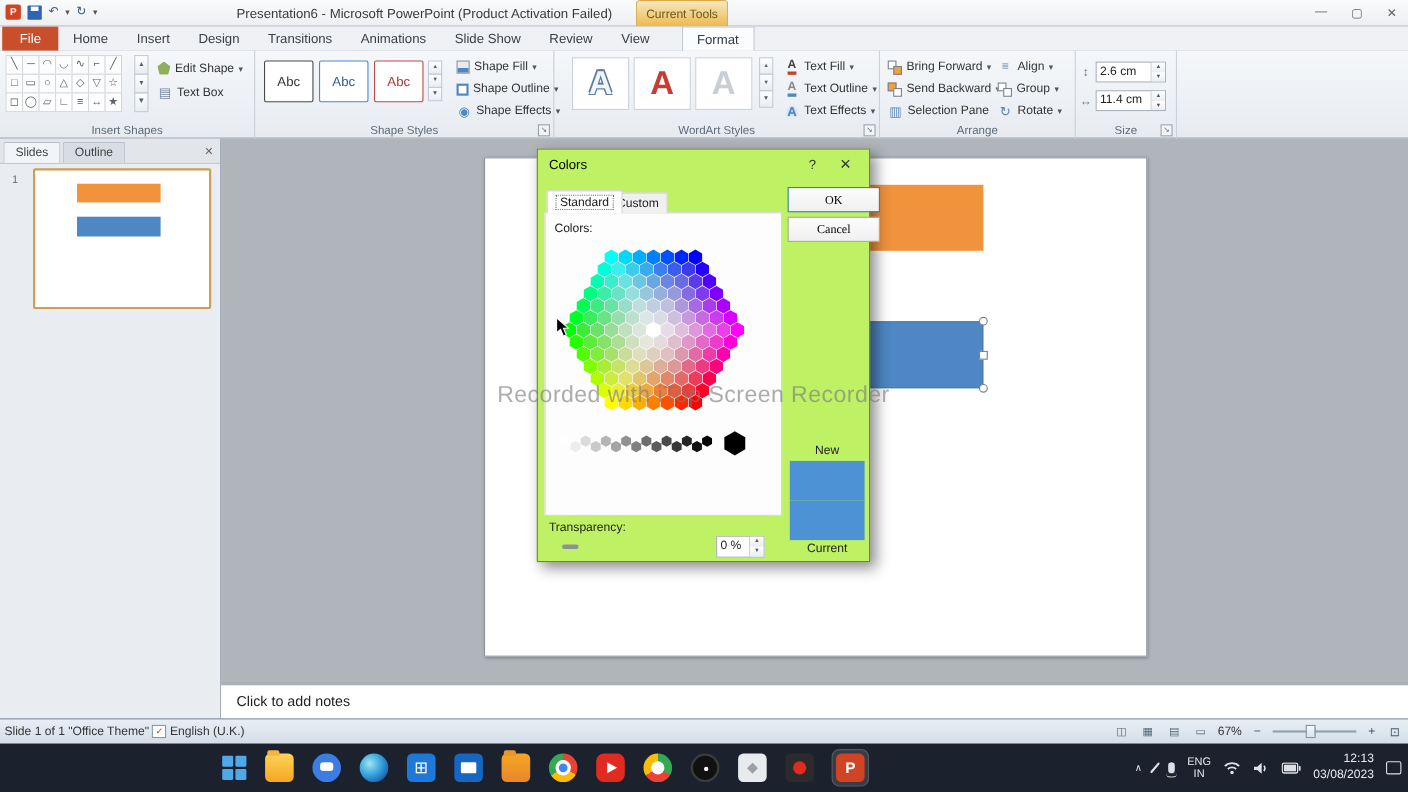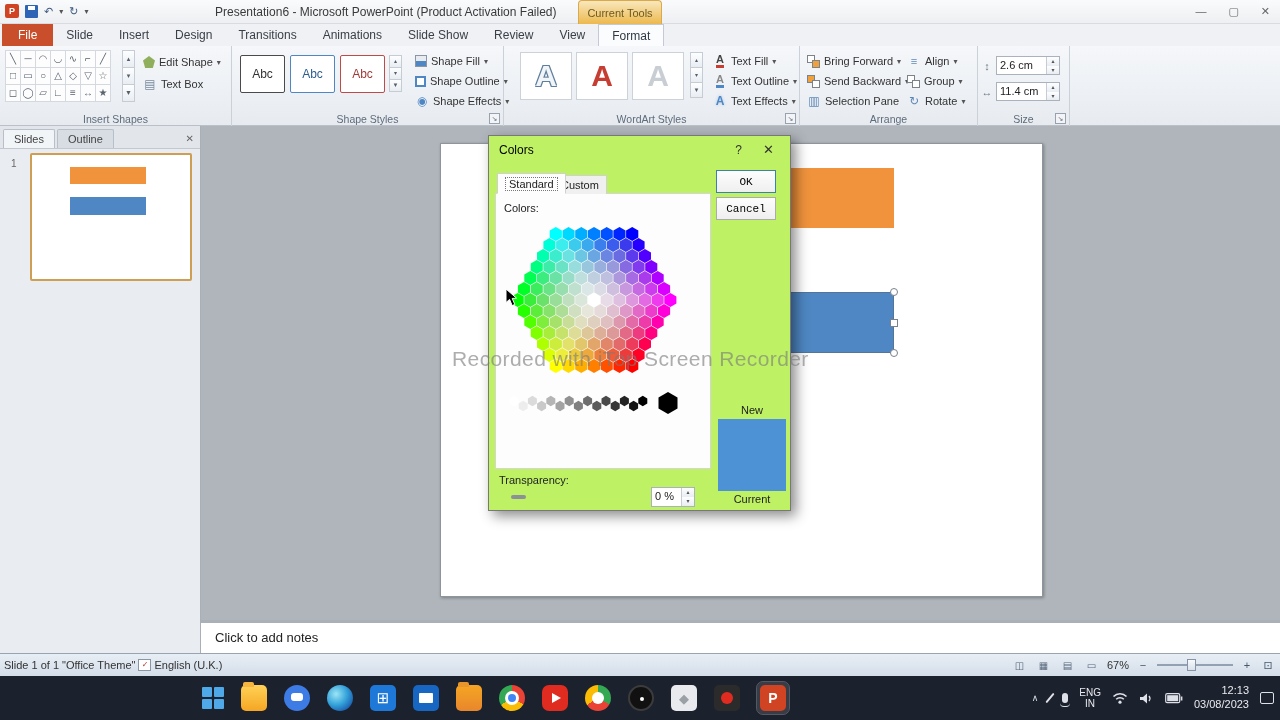--- a/index.html
+++ b/index.html
@@ -17,21 +17,21 @@
   .qat-caret{font-size:8px;color:#555}
   .title-text{position:absolute;left:215px;top:5px;font-size:12px;color:#3A3A3A;white-space:nowrap}
   .dt-badge{position:absolute;left:578px;top:0;width:84px;height:24px;background:linear-gradient(#F8E7BC,#EDB94F);border:1px solid #D9A94A;border-bottom:none;border-radius:4px 4px 0 0;font-size:11px;color:#6B5A23;display:flex;align-items:center;justify-content:center}
   .win-controls{position:absolute;right:10px;top:5px;display:flex;gap:22px;color:#666;font-size:11px}
   .wc{cursor:default}
 
   
   .tabrow{position:absolute;left:0;top:24px;width:1280px;height:22px;background:#EFF1F5;display:flex;align-items:stretch;padding-left:2px;z-index:4}
   .tab{height:22px;line-height:22px;padding:0 13px;font-size:12px;color:#3B4048;white-space:nowrap}
   .tab.file{background:#C94E2B;color:#fff;padding:0 16px}
-  .tab.format{background:#FBFCFD;border:1px solid #C3CAD3;border-bottom:none;color:#2F3A45}
+  .tab.format{margin-left:16px;background:#FBFCFD;border:1px solid #C3CAD3;border-bottom:none;color:#2F3A45}
 
   
   .ribbon{position:absolute;left:0;top:46px;width:1280px;height:80px;background:linear-gradient(#F5F7FA,#E7EBF0);border-bottom:1px solid #B9C0C9;z-index:3}
   .rgroup{position:absolute;top:0;height:80px;border-right:1px solid #CBD1D8}
   .glabel{position:absolute;bottom:1px;left:0;right:0;text-align:center;font-size:10.5px;color:#5E6B7A}
   .launcher{position:absolute;right:3px;bottom:2px;width:11px;height:11px;border:1px solid #98A2AE;color:#5E6B7A;font-size:7px;line-height:9px;text-align:center;background:#F2F4F7}
   .caret{font-size:8px;color:#555}
 
   
   .g1{left:0;width:232px}
@@ -184,21 +184,21 @@
   .dlg-title-text{position:absolute;left:10px;top:7px;font-size:12px;color:#000}
   .dlg-help{position:absolute;right:48px;top:7px;color:#333;font-size:12px}
   .dlg-close{position:absolute;right:16px;top:6px;color:#333;font-size:13px}
   .dlg-tab{position:absolute;font-size:11px;display:flex;align-items:center;padding:0 7px;color:#222}
   .dlg-tab.active{left:8px;top:37px;height:21px;background:#FDFDFD;border:1px solid #D0D0D0;border-bottom:1px solid #FDFDFD;z-index:2}
   .dlg-tab.active .focus{border:1px dotted #777;padding:0 3px}
   .dlg-tab.t2{left:64px;top:39px;height:19px;background:#F0F0F0;border:1px solid #D0D0D0;border-bottom:none;z-index:1}
   .dlg-box{position:absolute;left:6px;top:57px;width:216px;height:276px;background:#FDFDFD;border:1px solid #D5D5D5}
   .dlg-colors-label{position:absolute;left:8px;top:8px;font-size:11px;color:#222}
   #palette{position:absolute;left:2px;top:24px}
-  .dlg-btn{position:absolute;left:227px;width:60px;height:23px;background:linear-gradient(#FDFDFD,#EFEFEF);font-size:11px;font-family:Liberation Mono, monospace}
+  .dlg-btn{position:absolute;left:227px;width:84px;height:23px;background:linear-gradient(#FDFDFD,#EFEFEF);font-size:11px;font-family:Liberation Serif, serif}
   .dlg-ok{top:34px;border:1px solid #3C7FB1}
   .dlg-cancel{top:61px;border:1px solid #ABABAB}
   .new-label{position:absolute;left:229px;top:268px;width:68px;text-align:center;font-size:11px}
   .swatch{position:absolute;left:229px;top:283px;width:68px;height:72px}
   .sw-new,.sw-cur{height:36px}
   .cur-label{position:absolute;left:229px;top:357px;width:68px;text-align:center;font-size:11px}
   .transp-label{position:absolute;left:10px;top:338px;font-size:11px;color:#222}
   .transp-slider{position:absolute;left:22px;top:359px;width:15px;height:4px;background:#8C9097;border-radius:2px}
   .transp-spin{position:absolute;left:162px;top:351px;width:44px;height:20px;background:#fff;border:1px solid #A9B2BD;display:flex}
 
@@ -222,21 +222,21 @@
   <div class="dt-badge">Current Tools</div>
   <div class="win-controls">
     <span class="wc">—</span>
     <span class="wc">▢</span>
     <span class="wc">✕</span>
   </div>
 </div>
 
 <div class="tabrow">
   <span class="tab file">File</span>
-  <span class="tab">Slide</span>
+  <span class="tab">Home</span>
   <span class="tab">Insert</span>
   <span class="tab">Design</span>
   <span class="tab">Transitions</span>
   <span class="tab">Animations</span>
   <span class="tab">Slide Show</span>
   <span class="tab">Review</span>
   <span class="tab">View</span>
   <span class="tab format">Format</span>
 </div>
 

